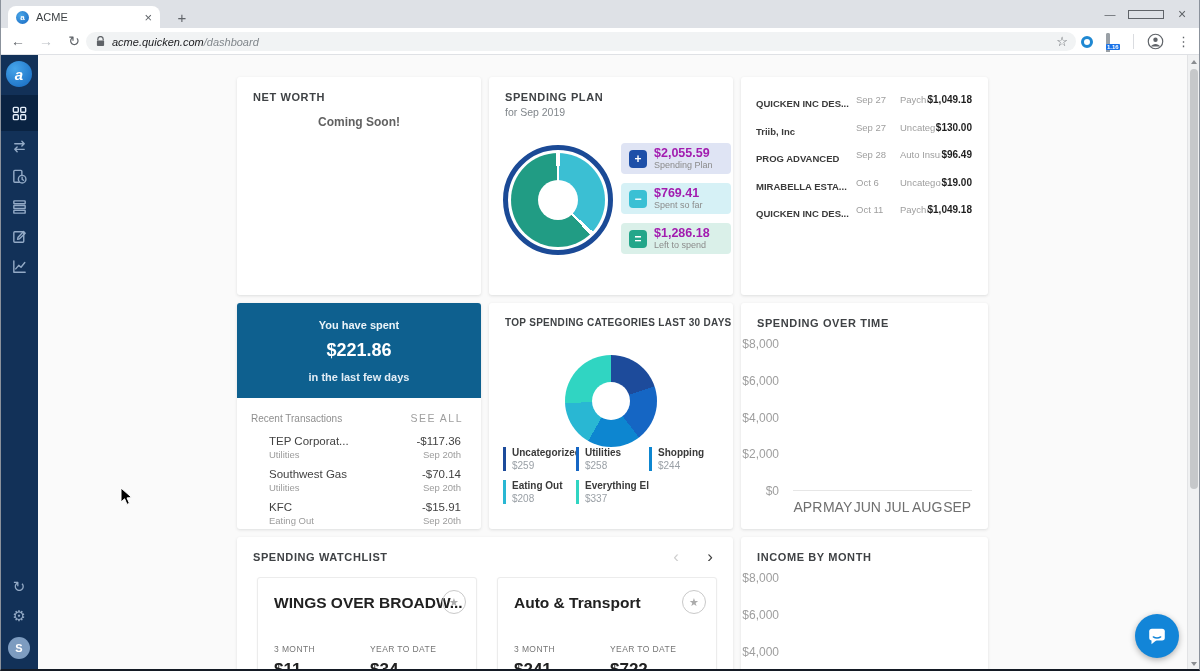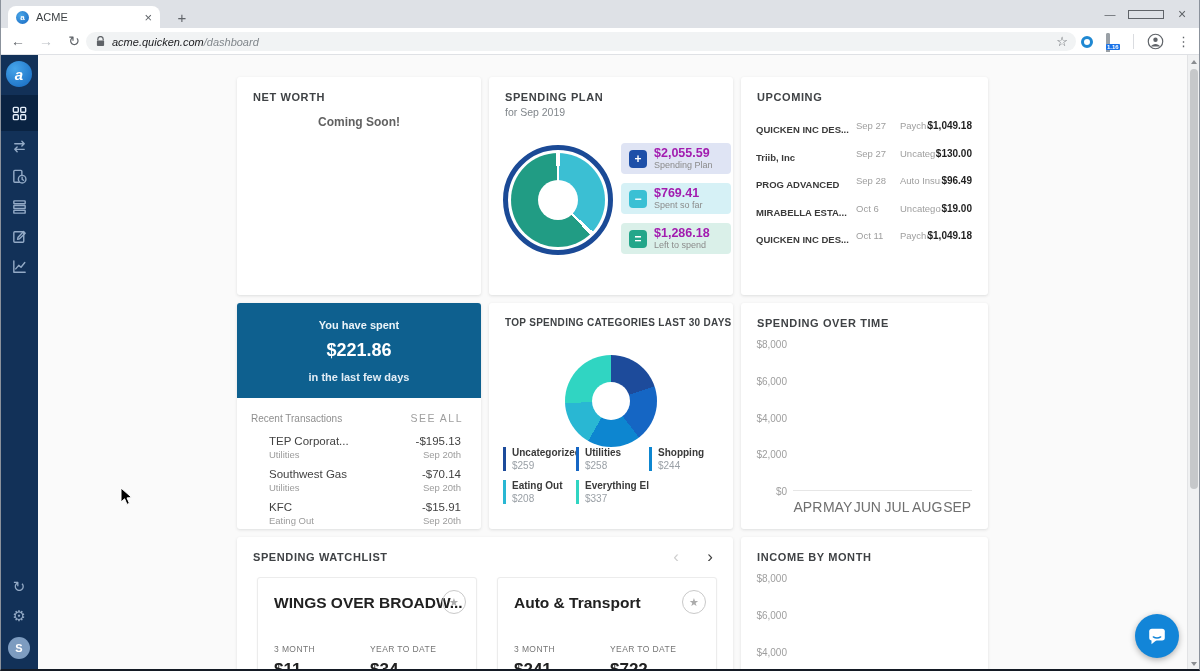--- a/index.html
+++ b/index.html
@@ -102,21 +102,21 @@
   .cat-donut .hole { width:38px; height:38px; }
   .cat-legend { position:absolute; left:14px; top:144px; right:6px; display:grid; grid-template-columns:73px 73px 1fr; row-gap:9px; }
   .leg-item { border-left:3px solid #000; padding-left:6px; }
   .leg-name { font-size:10px; font-weight:bold; color:#3a3a3a; white-space:nowrap; overflow:hidden; }
   .leg-val { font-size:10px; color:#9aa0a6; margin-top:2px; }
 
   
   .bar-chart { position:absolute; left:12px; right:10px; top:36px; height:172px; }
   .plot { position:absolute; left:40px; right:6px; top:5px; bottom:20px; border-bottom:1px solid #e6e6e6; display:flex; align-items:flex-end; }
   .yaxis { position:absolute; left:0; width:34px; top:5px; bottom:20px; }
-  .ylab { position:absolute; right:0; transform:translateY(-50%); font-size:10px; color:#9e9e9e; }
+  .ylab { position:absolute; right:8px; transform:translateY(-50%); font-size:12px; color:#9e9e9e; }
   .slot { flex:1; display:flex; justify-content:center; }
   .bar { width:13px; border-radius:7px 7px 0 0; }
   .xlabels { position:absolute; left:40px; right:6px; bottom:0; height:16px; display:flex; }
   .xlab { flex:1; text-align:center; font-size:14px; color:#6f6f6f; padding-top:4px; }
 
   
   .wl-chev-l { position:absolute; right:54px; top:10px; font-size:17px; color:#cfcfcf; }
   .wl-chev-r { position:absolute; right:20px; top:10px; font-size:17px; color:#424242; cursor:pointer; }
   .wl-items { position:absolute; left:20px; top:40px; display:flex; gap:20px; }
   .wl-card { width:220px; height:150px; background:#fff; border:1px solid #ececec; border-radius:3px; box-shadow:0 1px 2px rgba(0,0,0,.06); position:relative; }
@@ -275,21 +275,20 @@
               <div class="chip-ic" style="background: rgb(35, 166, 138);">=</div>
               <div>
                 <div class="chip-val">$1,286.18</div>
                 <div class="chip-lab">Left to spend</div>
               </div>
             </div>
           </div>
       </div>
 
       <div class="card card-upcoming">
-        <div class="card-title">UPCOMING</div>
         <div class="up-rows" id="upcoming-rows">
             <div class="up-row">
               <div class="up-payee">QUICKEN INC DES...</div>
               <div class="up-date">Sep 27</div>
               <div class="up-cat">Paycheck</div>
               <div class="up-amt">$1,049.18</div>
             </div>
             <div class="up-row">
               <div class="up-payee">Triib, Inc</div>
               <div class="up-date">Sep 27</div>
@@ -327,21 +326,21 @@
           <span class="recent-lab">Recent Transactions</span>
           <span class="see-all">SEE ALL</span>
         </div>
         <div class="tx-rows" id="tx-rows">
             <div class="tx-row">
               <div>
                 <div class="tx-name">TEP Corporat...</div>
                 <div class="tx-cat">Utilities</div>
               </div>
               <div>
-                <div class="tx-amt">-$195.13</div>
+                <div class="tx-amt">-$117.36</div>
                 <div class="tx-date">Sep 20th</div>
               </div>
             </div>
             <div class="tx-row">
               <div>
                 <div class="tx-name">Southwest Gas</div>
                 <div class="tx-cat">Utilities</div>
               </div>
               <div>
                 <div class="tx-amt">-$70.14</div>

